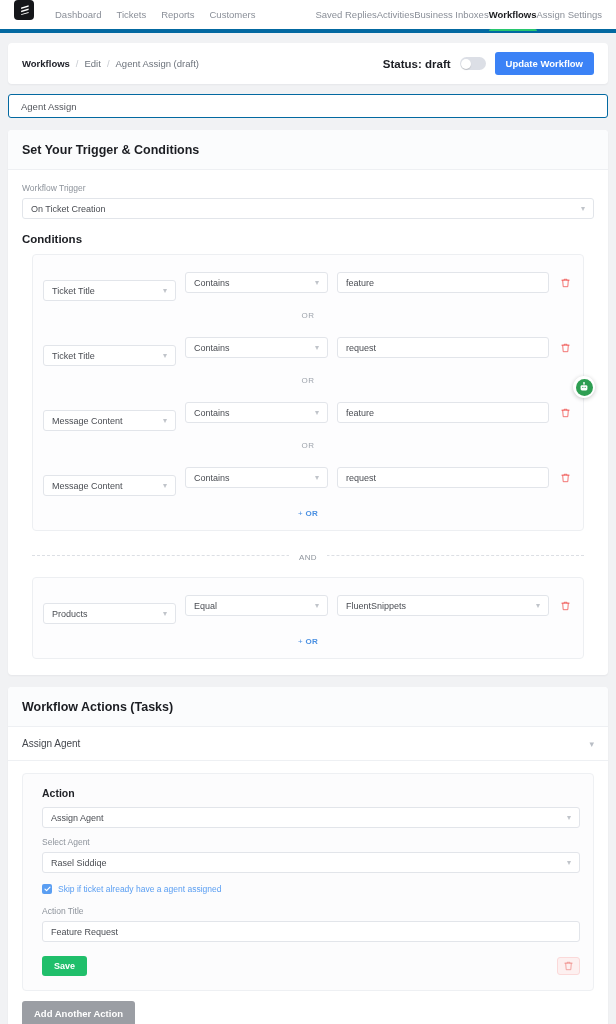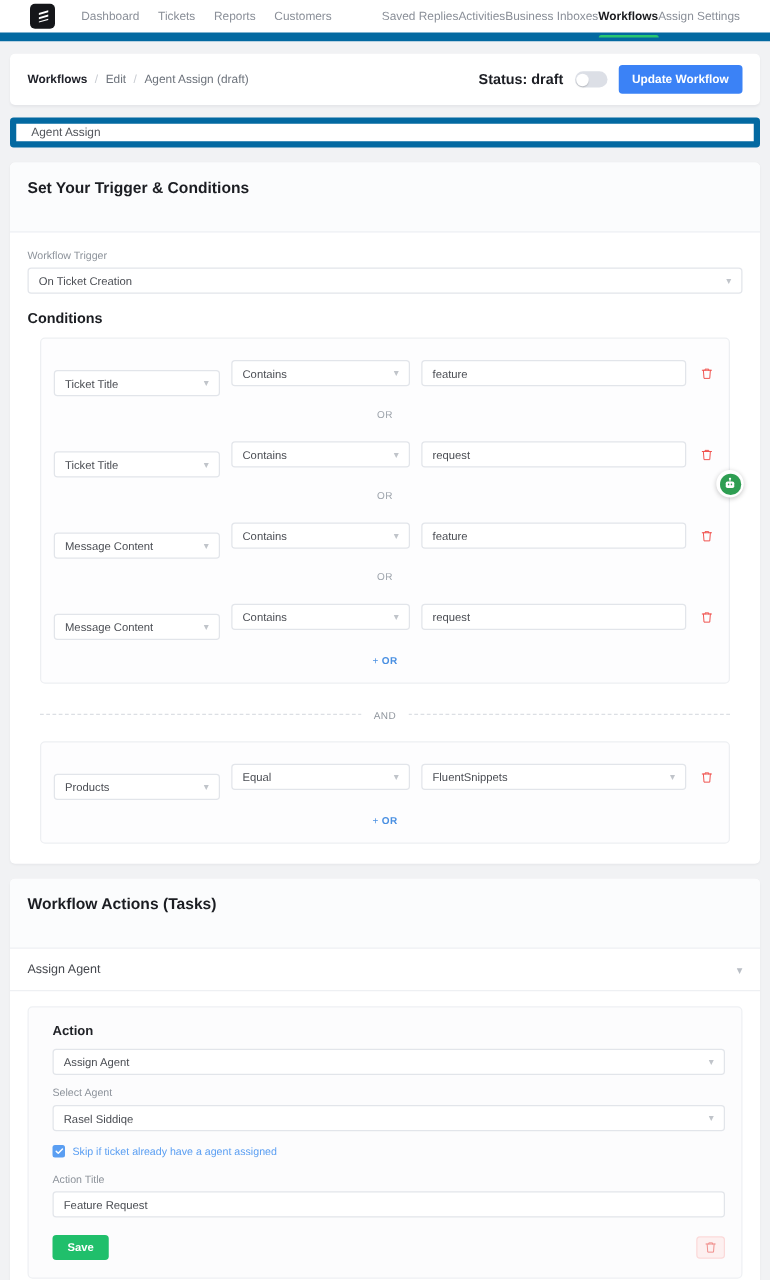--- a/index.html
+++ b/index.html
@@ -6,22 +6,22 @@
   html, body {
     width: 616px; height: 1024px;
     background: #f2f3f5;
     font-family: "Liberation Sans", sans-serif;
     -webkit-font-smoothing: antialiased;
   }
   .page { width: 616px; height: 1024px; position: relative; overflow: hidden; background: #f1f2f4; }
 
   
   .topnav {
-    height: 33px; background: #fff; display: flex; align-items: center;
-    padding: 0 24px; border-bottom: 7px solid #0369a1;
+    height: 33px; background: #fff; display: flex; 
+    padding: 0 14px; border-bottom: 4px solid #0369a1;
   }
   .logo {
     width: 20px; height: 20px; background: #15161a; border-radius: 4px;
     display: flex; align-items: center; justify-content: center; flex: 0 0 auto;
   }
   .logo svg { display: block; }
   .nav-left { display: flex; align-items: center; gap: 15px; margin-left: 21px; }
   .nav-right { display: flex; align-items: center; gap: 0; margin-left: auto; }
   .nav-item {
     font-size: 9.5px; color: #8a8f98; white-space: nowrap; position: relative;
@@ -56,28 +56,28 @@
   }
   .btn-green {
     background: #3b82f6; color: #fff; font-size: 9.5px; font-weight: bold;
     border: none; border-radius: 3px; padding: 6px 11px; cursor: pointer;
     white-space: nowrap;
   }
 
   
   .title-card {
     margin-top: 10px; height: 24px; display: flex; align-items: center;
-    padding: 0 12px; border: 5px solid #0369a1; border-radius: 3px; background: #fff;
+    padding: 0 12px; border: 1px solid #0369a1; border-radius: 3px; background: #fff;
   }
   .title-card span { font-size: 9.5px; color: #53565c; }
 
   
   .panel { margin-top: 12px; background: #fff; border-radius: 4px; box-shadow: 0 1px 2px rgba(20,25,40,.05); overflow: hidden; }
   .panel-head {
-    padding: 13px 14px 28px 14px; border-bottom: 1px solid #eef0f3;
+    padding: 13px 14px 12px 14px; border-bottom: 1px solid #eef0f3;
     background: #fbfcfd;
   }
   .panel-head h2 { font-size: 12.5px; font-weight: bold; color: #1b1d22; }
   .panel-body { padding: 13px 14px 16px 14px; }
 
   .field-label { font-size: 8.5px; color: #8d939b; margin-bottom: 5px; display: block; }
   .sel {
     height: 21px; border: 1px solid #e2e5ea; border-radius: 3px; background: #fff;
     display: flex; align-items: center; padding: 0 8px; font-size: 9px; color: #4a4d53;
     position: relative; cursor: pointer;

